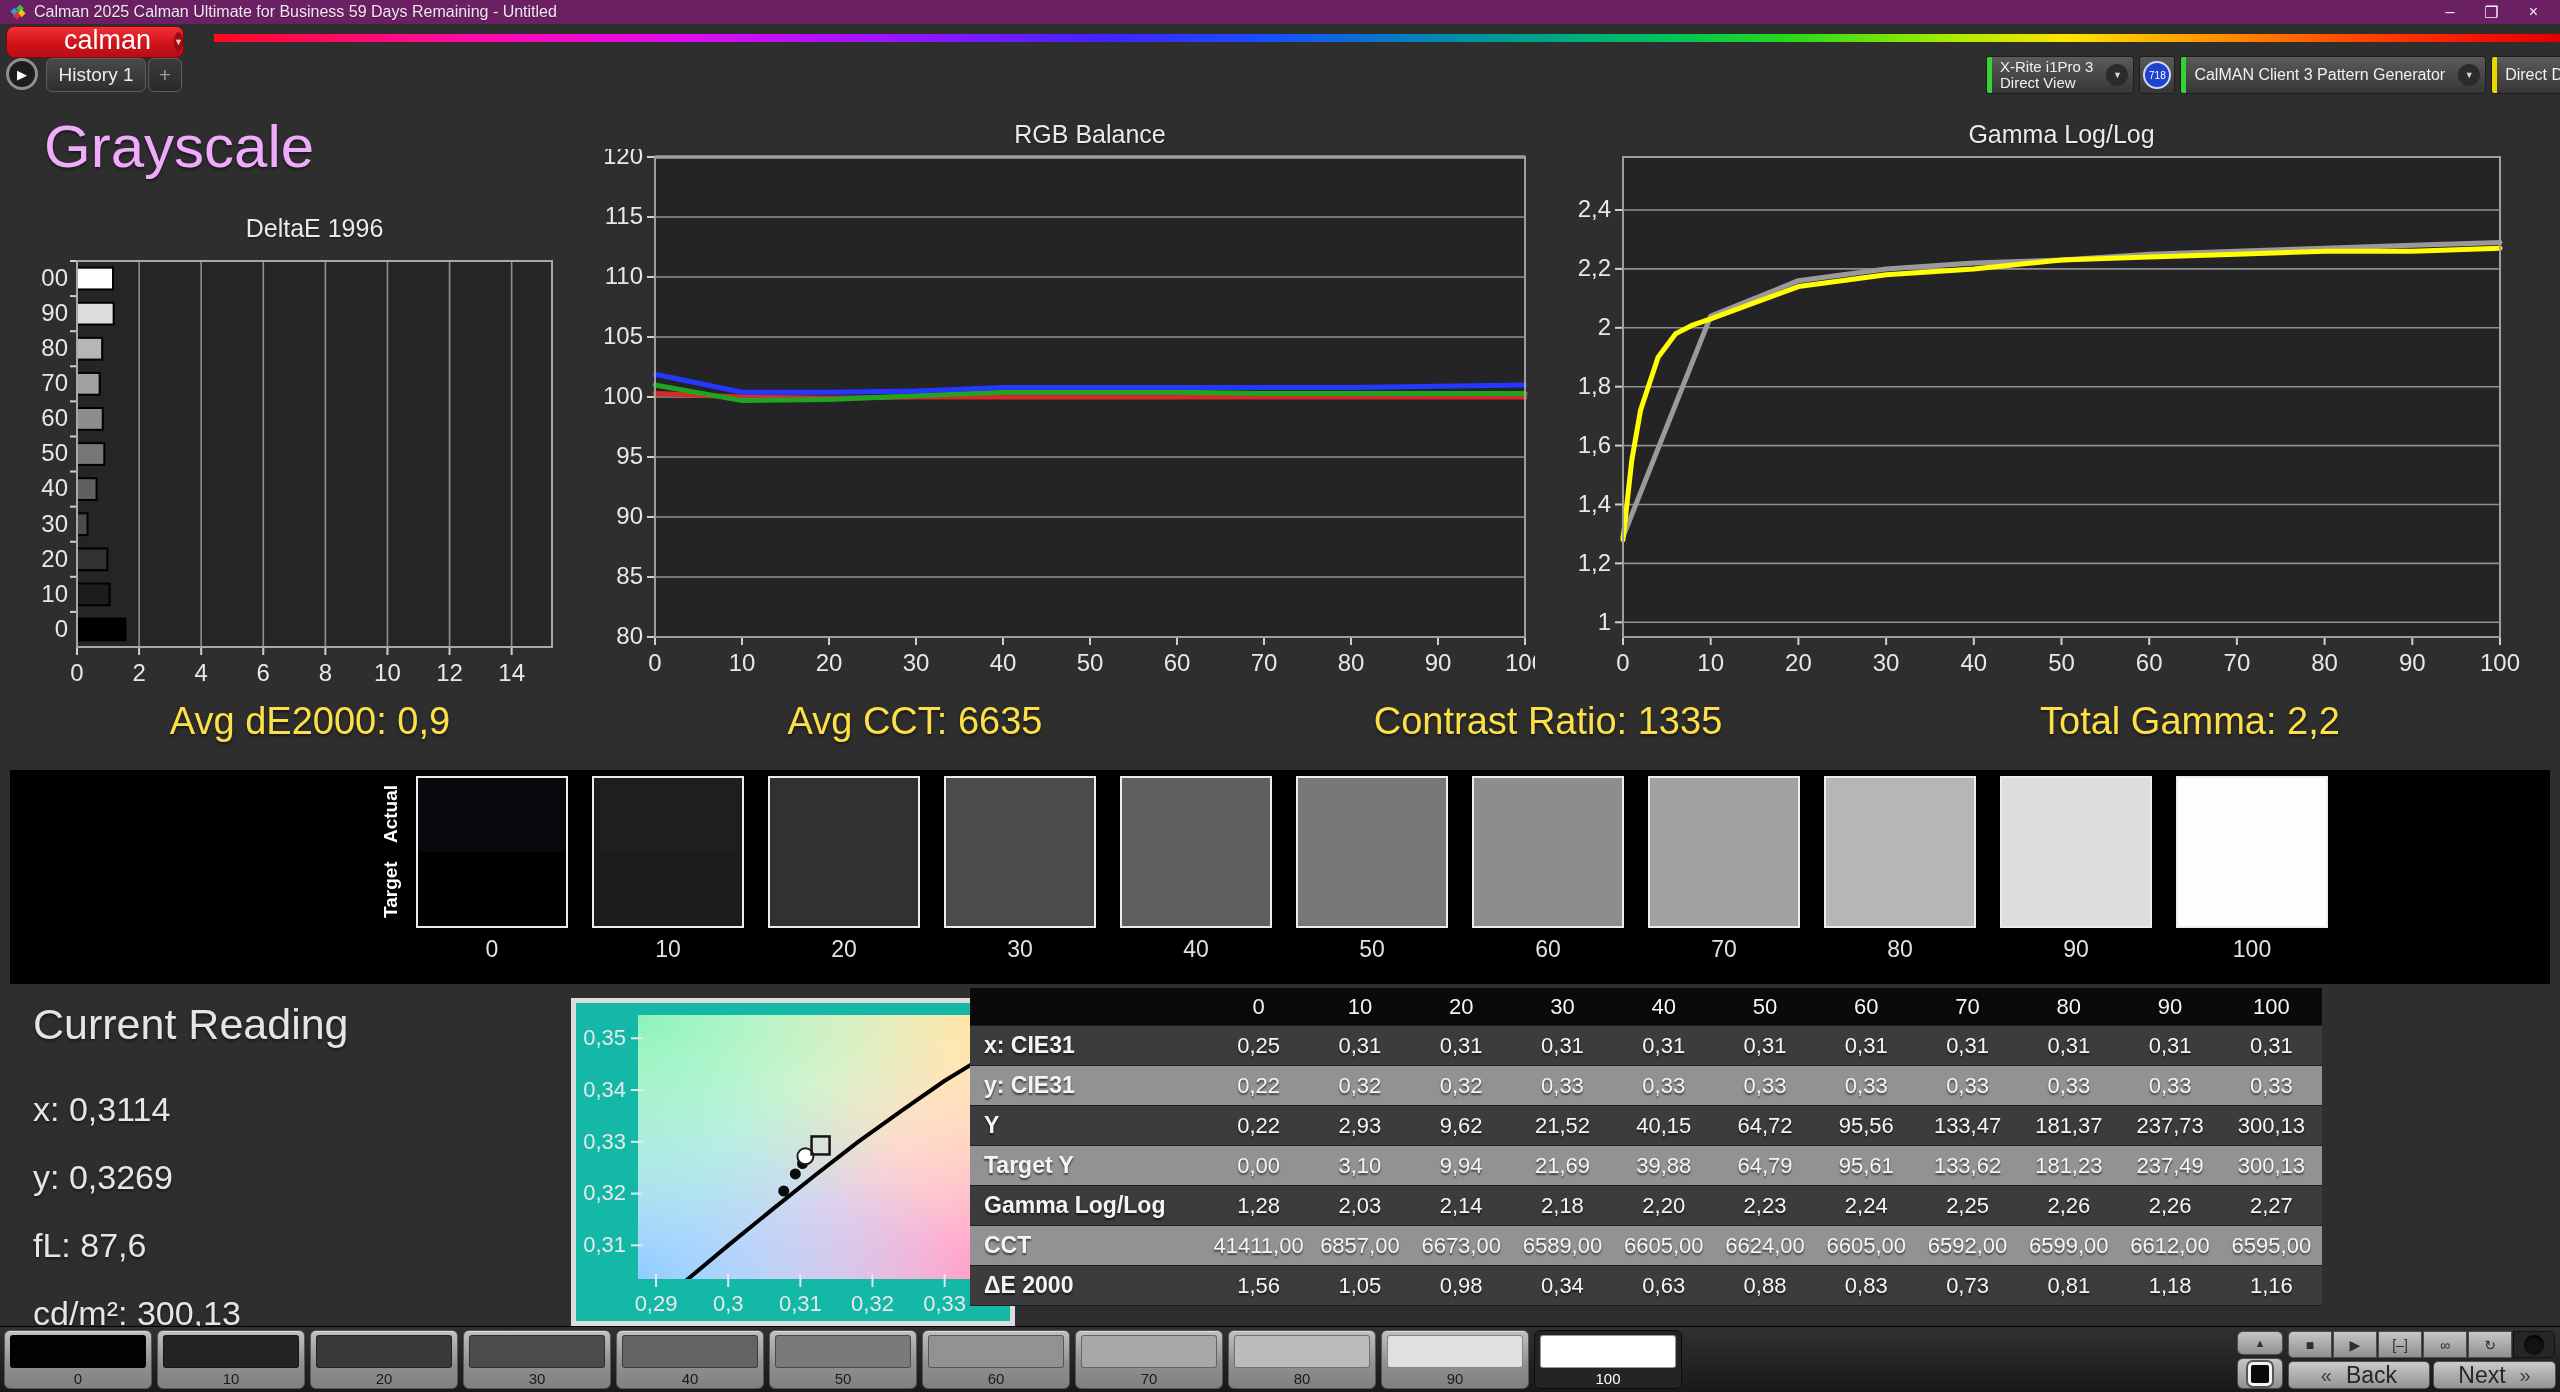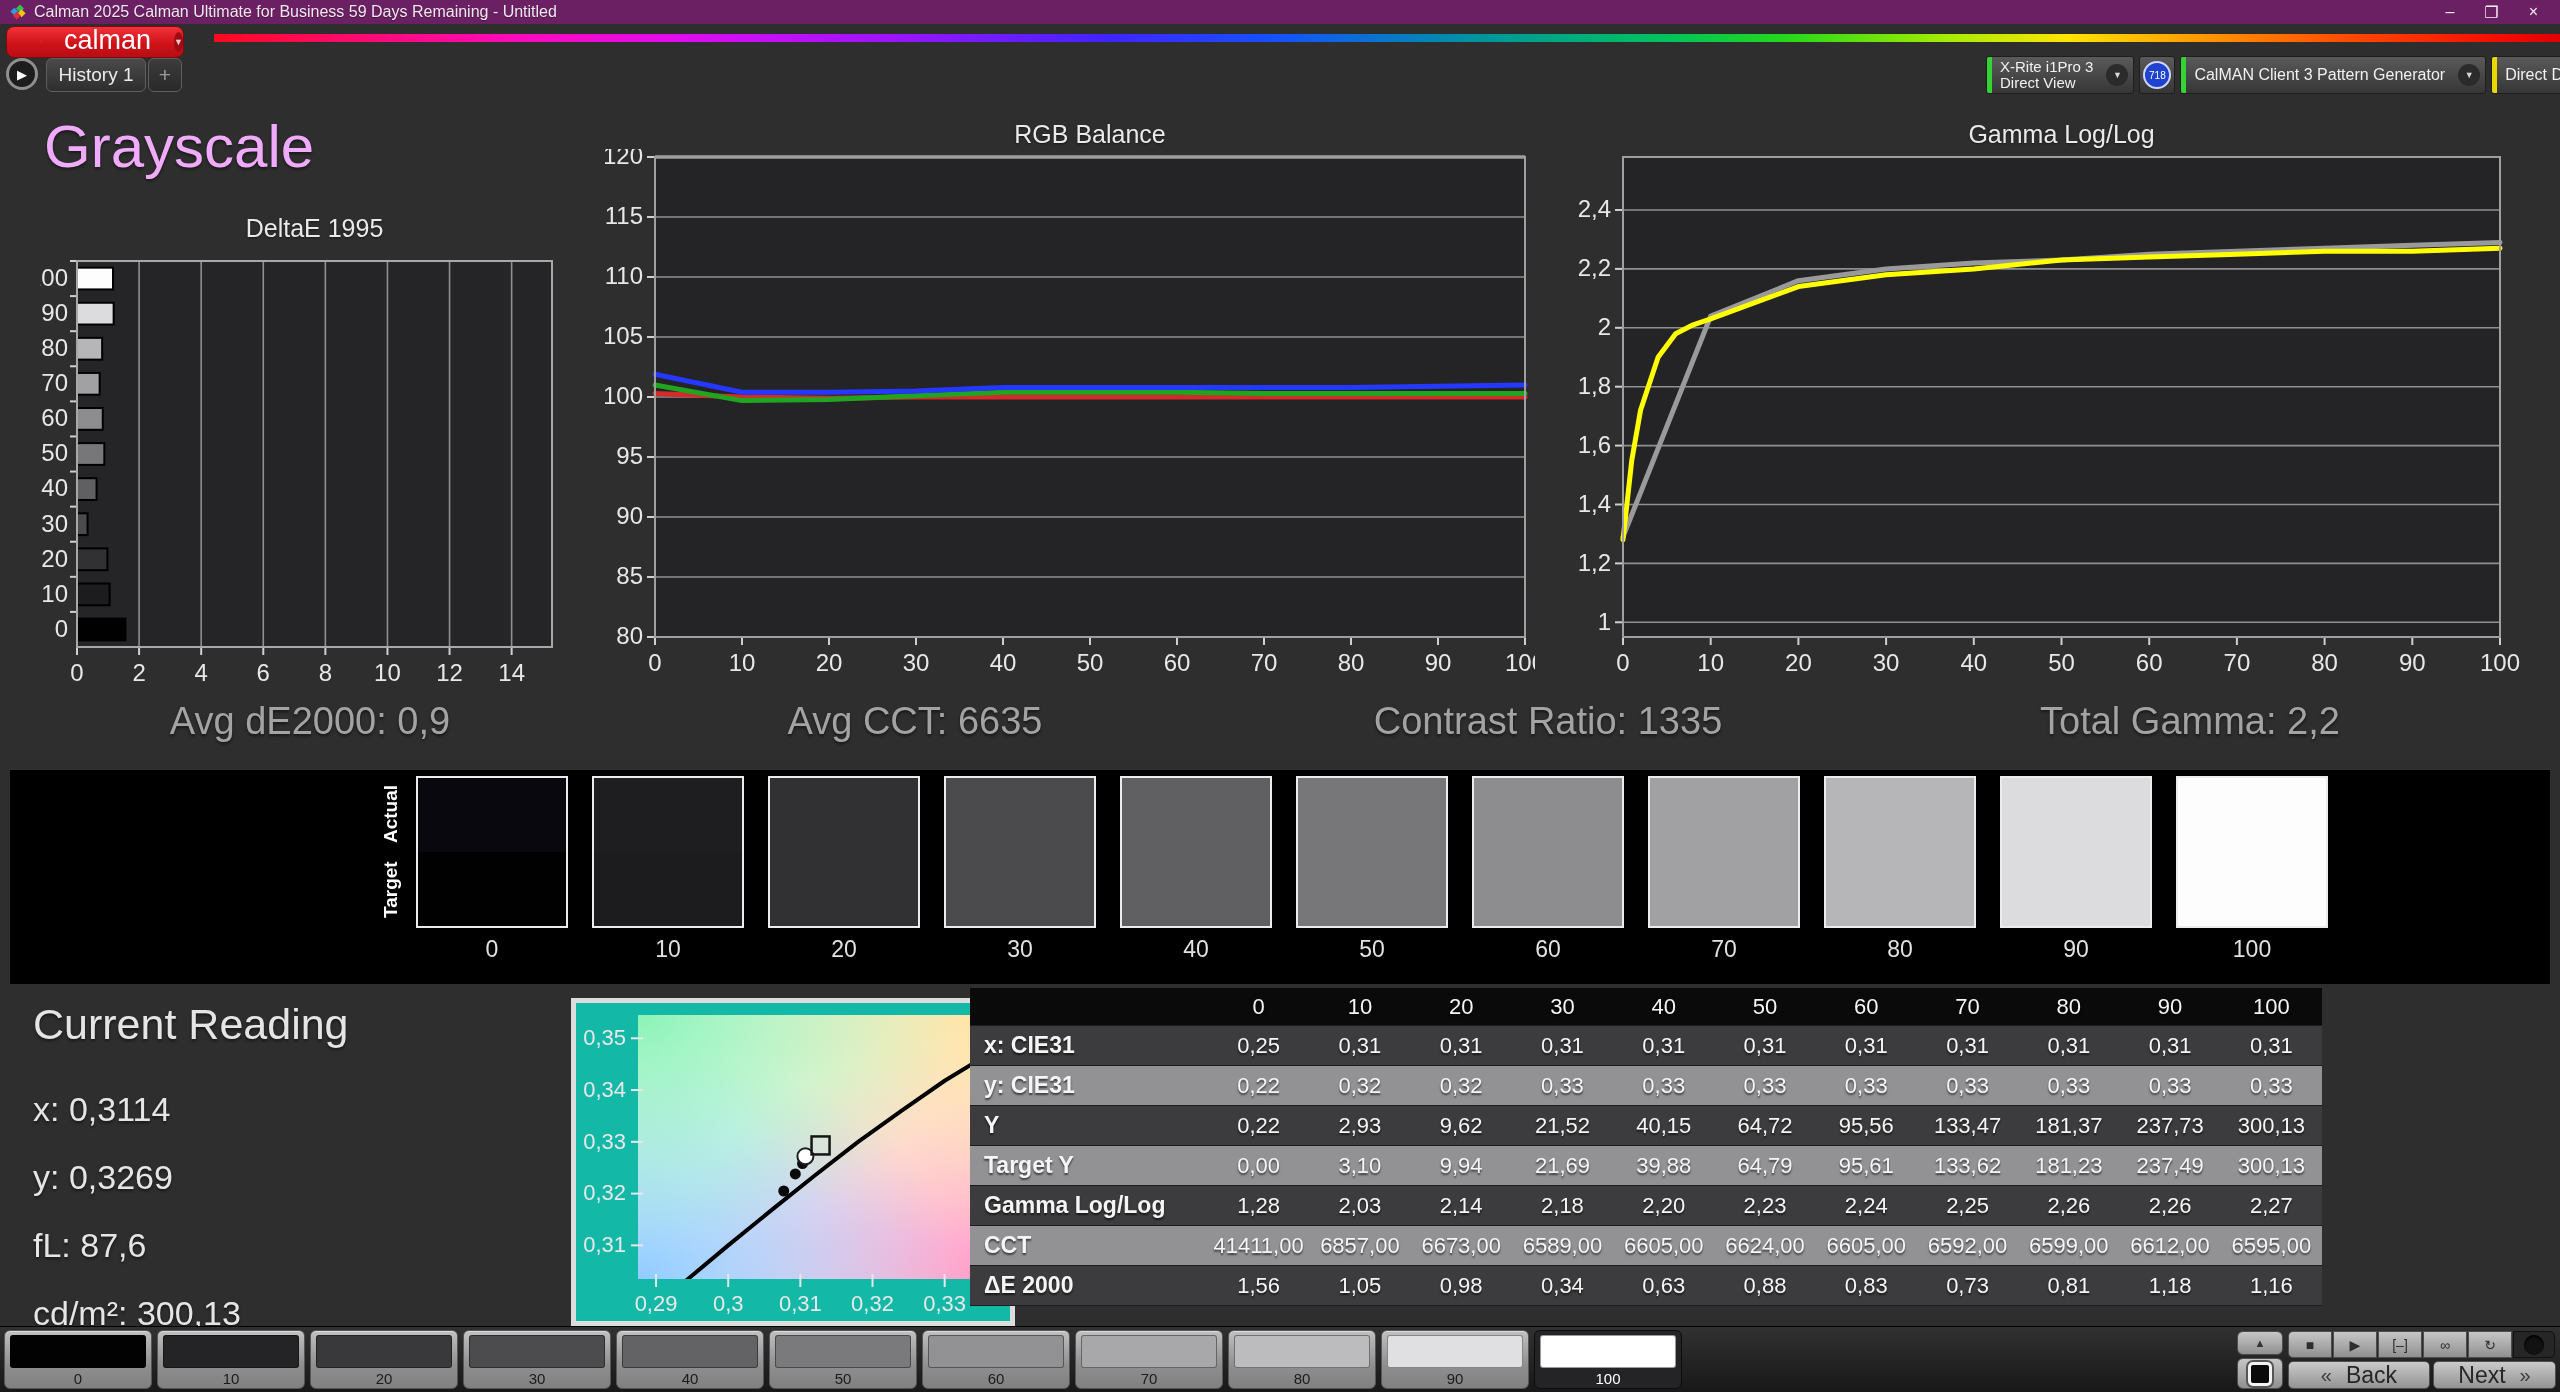--- a/index.html
+++ b/index.html
@@ -33,21 +33,21 @@
   .dev-btn { background:linear-gradient(180deg,#5a5a5a,#363636); border:1px solid #1e1e1e; border-radius:3px; display:flex; align-items:center; color:#f0f0f0; overflow:hidden; }
   .dev-accent { width:5px; align-self:stretch; }
   .dev-text { padding:0 8px; font-size:16px; line-height:1.05; white-space:nowrap; }
   .dev-text.two { font-size:15px; }
   .dev-dd { width:22px; height:22px; border-radius:50%; background:#2b2b2b; color:#d8d8d8; font-size:9px; display:flex; align-items:center; justify-content:center; margin:0 5px; }
   .badge-seg { background:linear-gradient(180deg,#5a5a5a,#363636); border:1px solid #1e1e1e; border-radius:3px; display:flex; align-items:center; justify-content:center; padding:0 3px; }
   .badge { width:28px; height:28px; border-radius:50%; background:#1f42cf; border:2px solid #cfd6ff; color:#fff; font-size:10px; display:flex; align-items:center; justify-content:center; }
 
   
   .page-title { position:absolute; left:44px; top:112px; font-size:60px; font-weight:300; color:#f0abfc; text-shadow:0 2px 3px rgba(0,0,0,.45); }
-  .stat { position:absolute; top:700px; transform:translateX(-50%); font-size:38px; font-weight:300; color:#a3a3a3; white-space:nowrap; text-shadow:0 2px 3px rgba(0,0,0,.5); }
+  .stat { position:absolute; top:700px; transform:translateX(-50%); font-size:38px; font-weight:300; color:#fde047; white-space:nowrap; text-shadow:0 2px 3px rgba(0,0,0,.5); }
 
   
   .chart { position:absolute; }
   .chart-title { color:#eaeaea; font-size:25px; text-align:center; text-shadow:0 1px 2px rgba(0,0,0,.5); }
   svg text { font-family:"Liberation Sans","DejaVu Sans",sans-serif; fill:#e8e8e8; }
 
   
   .ramp { position:absolute; left:10px; top:770px; width:2540px; height:214px; background:#000; }
   .ramp-labels { position:absolute; left:368px; top:6px; height:152px; width:26px; display:flex; flex-direction:column; }
   .ramp-labels span { flex:1; writing-mode:vertical-rl; transform:rotate(180deg); display:flex; align-items:center; justify-content:center; color:#fff; font-size:19px; font-weight:700; }
@@ -157,21 +157,21 @@
         <span class="dev-text">Direct Display Control</span>
 
       </div>
 
     </div>
   </div>
 
   <h1 class="page-title">Grayscale</h1>
 
   <div class="chart" id="chart-deltae" style="left:40px; top:214px; width:520px; height:480px;">
-    <div class="chart-title" style="margin-left:37px; width:475px;">DeltaE 1995</div>
+    <div class="chart-title" style="margin-left:37px; width:475px;">DeltaE 1996</div>
     <svg id="svg-deltae" width="520" height="440" style="margin-top:6px;">
         <rect x="37" y="12" width="475" height="386" fill="#252527" stroke="none"></rect>
         <line x1="37" y1="398" x2="37" y2="406" stroke="#cfcfcf" stroke-width="2"></line>
         <text x="37" y="432" text-anchor="middle" font-size="24">0</text>
         <line x1="99.09150326797386" y1="12" x2="99.09150326797386" y2="398" stroke="#8f8f8f" stroke-width="1.6"></line>
         <line x1="99.09150326797386" y1="398" x2="99.09150326797386" y2="406" stroke="#cfcfcf" stroke-width="2"></line>
         <text x="99.09150326797386" y="432" text-anchor="middle" font-size="24">2</text>
         <line x1="161.18300653594773" y1="12" x2="161.18300653594773" y2="398" stroke="#8f8f8f" stroke-width="1.6"></line>
         <line x1="161.18300653594773" y1="398" x2="161.18300653594773" y2="406" stroke="#cfcfcf" stroke-width="2"></line>
         <text x="161.18300653594773" y="432" text-anchor="middle" font-size="24">4</text>

